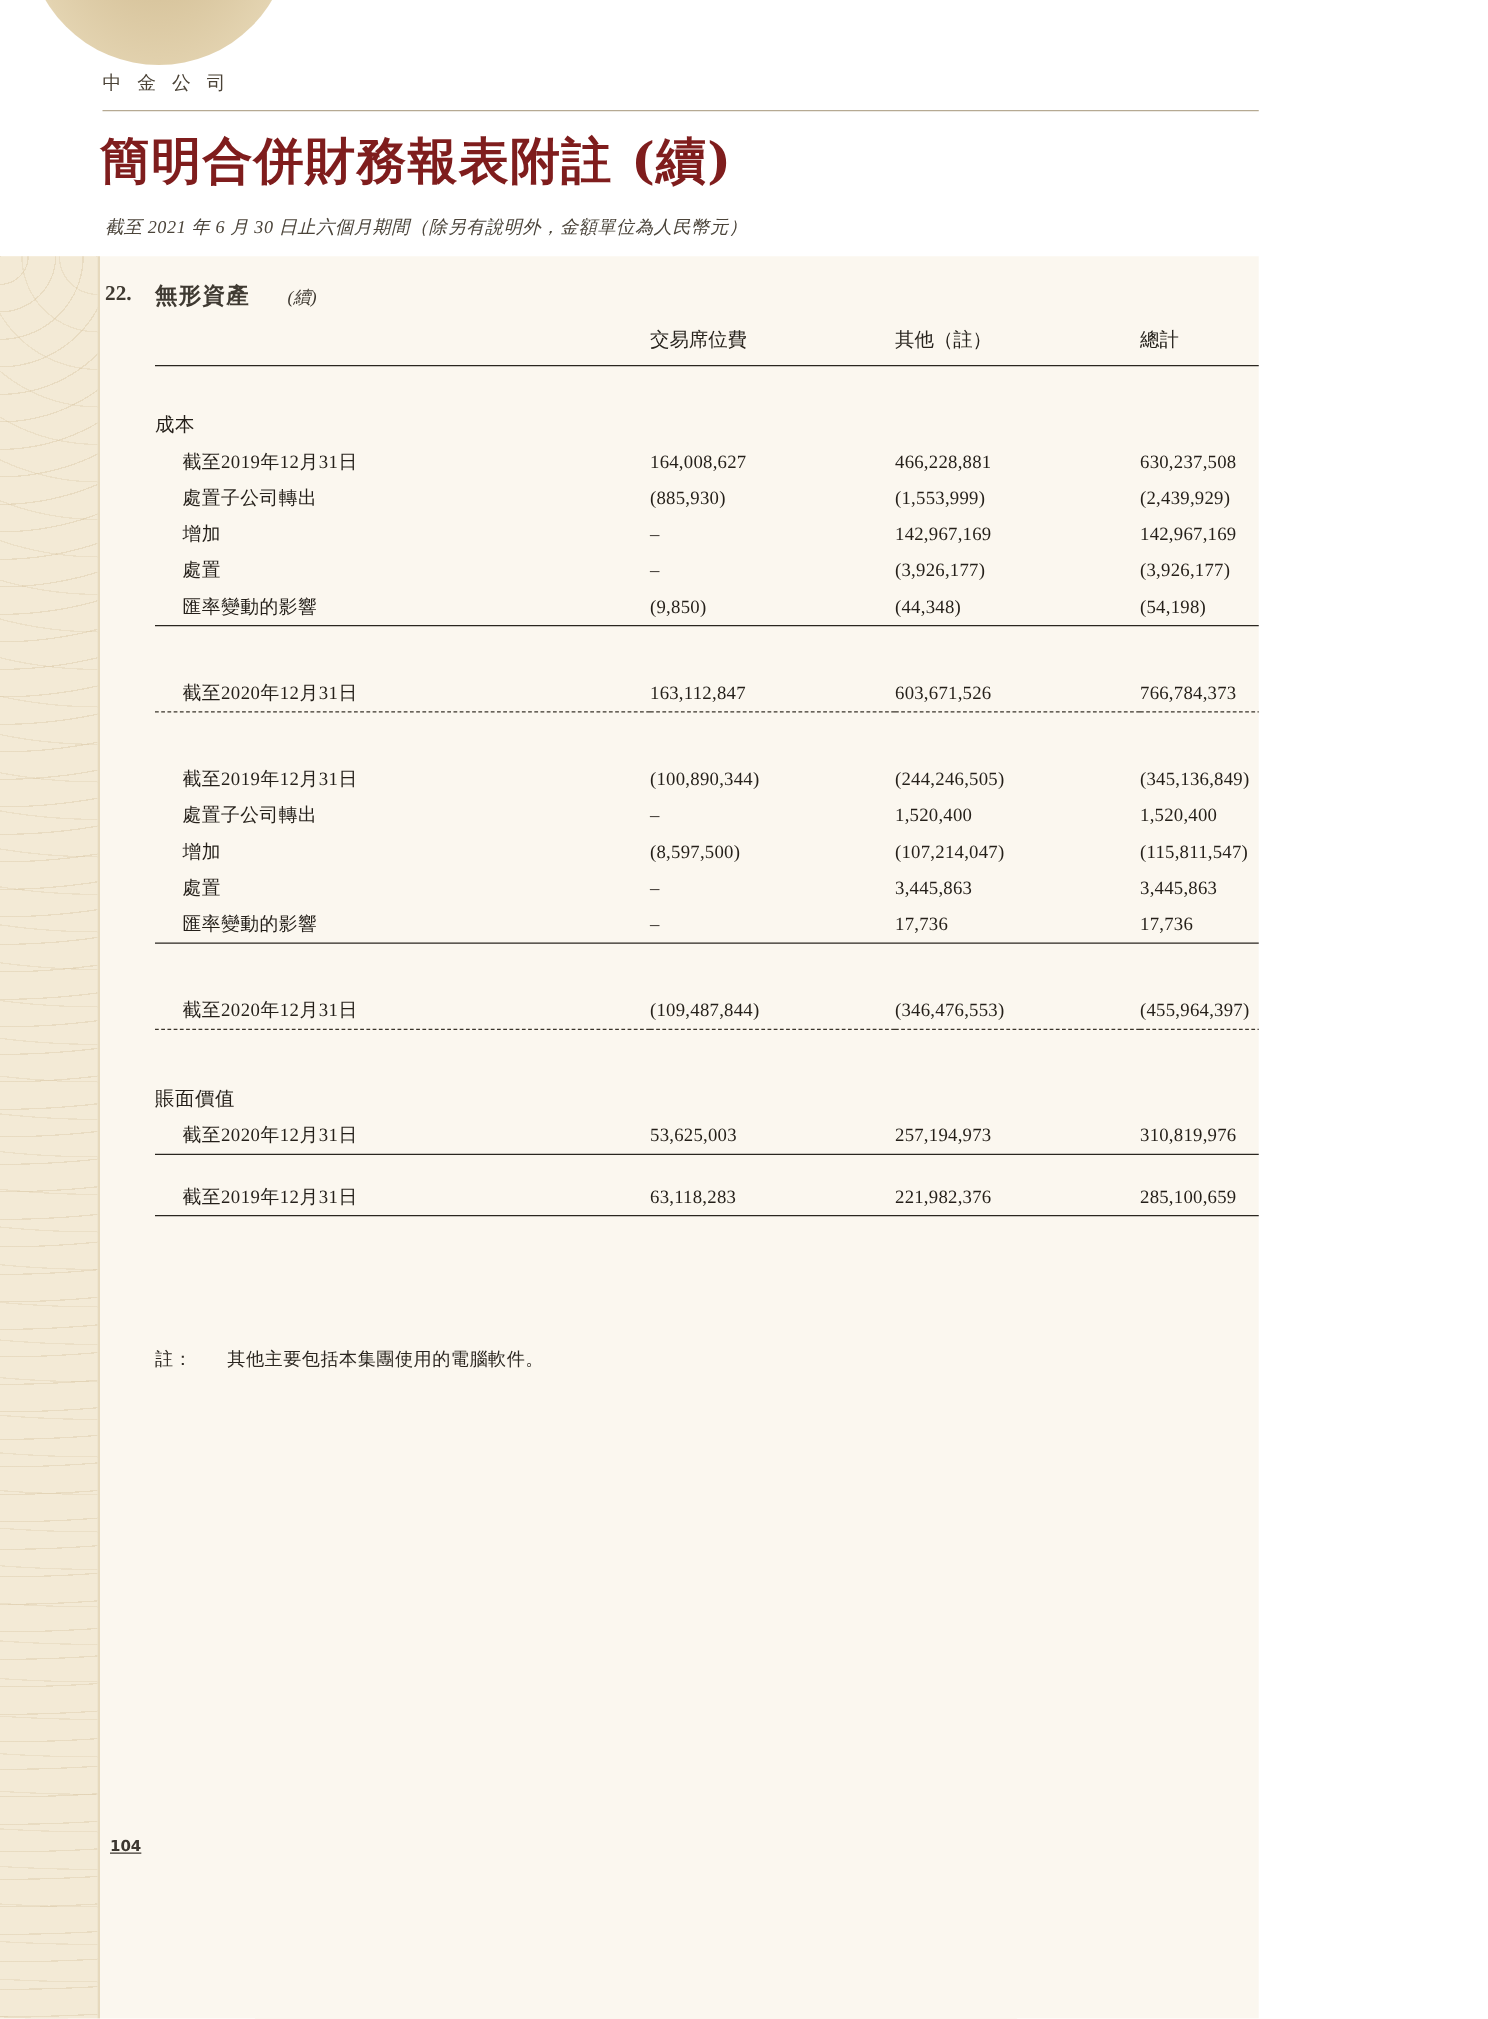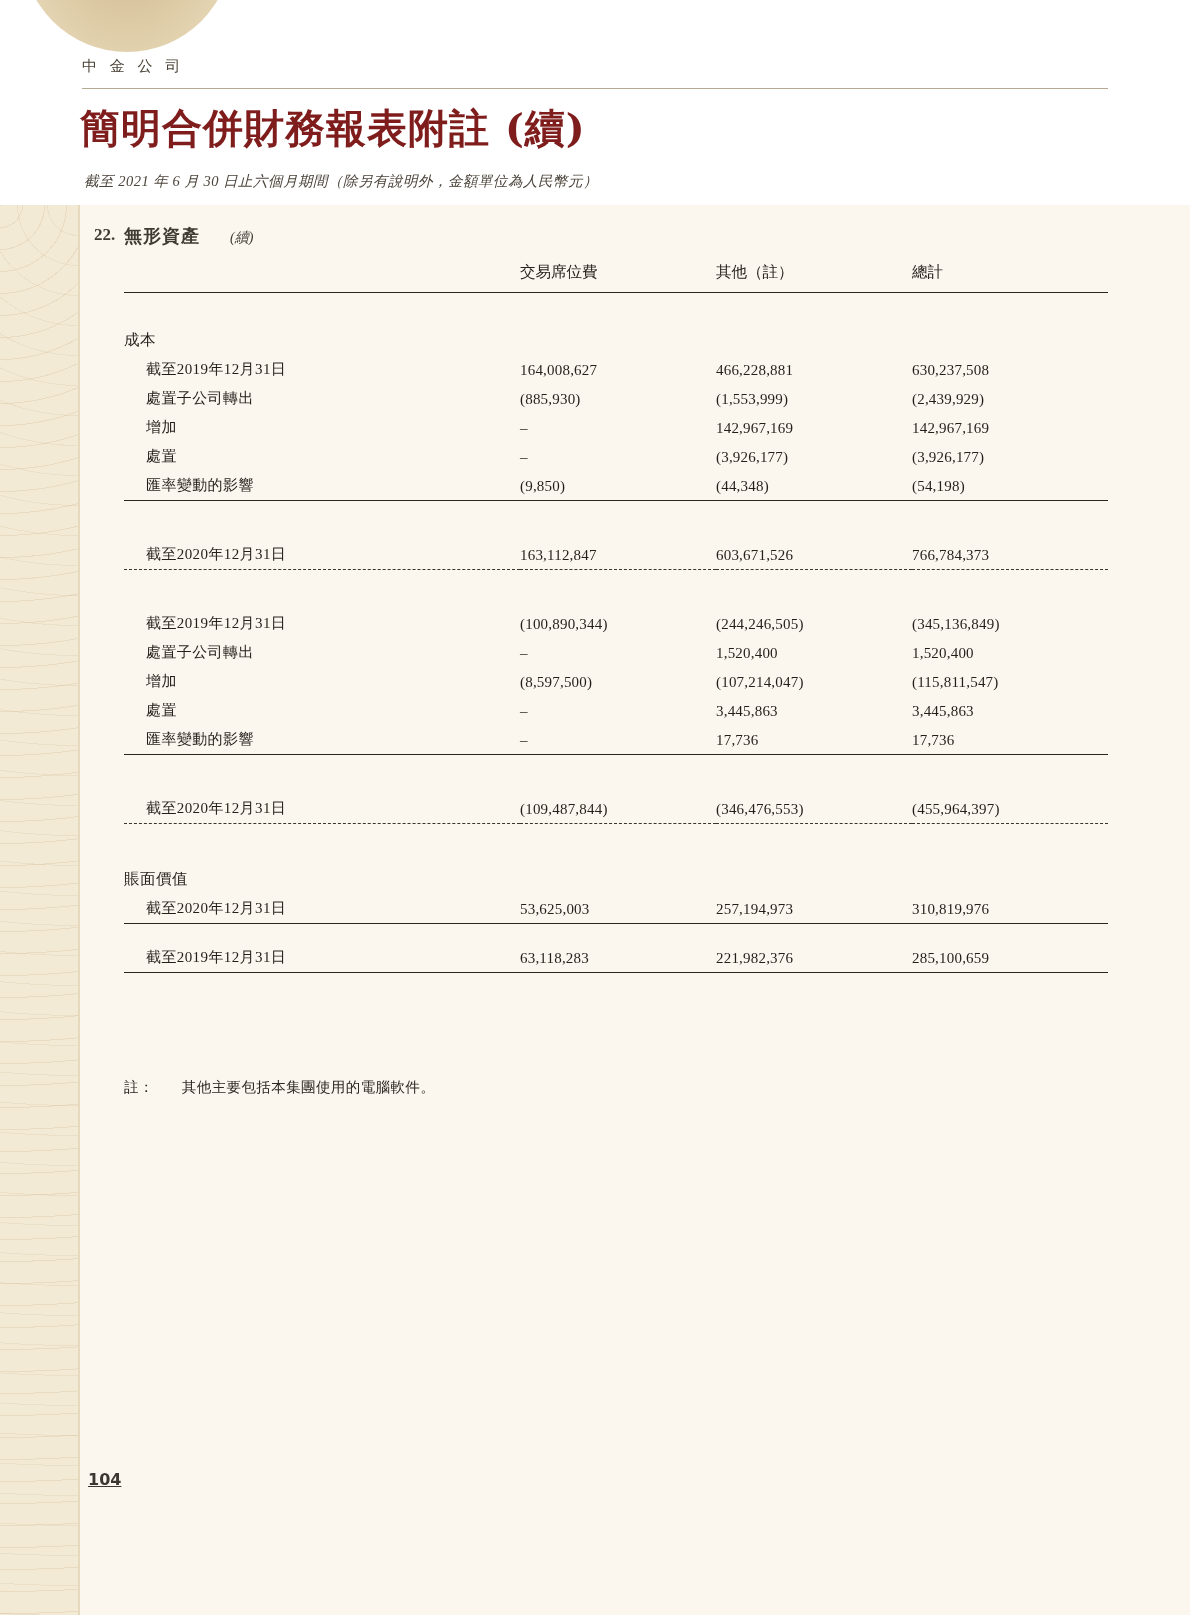--- a/index.html
+++ b/index.html
@@ -2,21 +2,21 @@
 <html lang="zh-Hant"><head>
 <meta charset="utf-8">
 <style>
   html, body {
     margin: 0;
     padding: 0;
     background: #ffffff;
   }
   .page {
     position: relative;
-    width: 1190px;
+    width: 1007px;
     height: 1615px;
     background: #ffffff;
     font-family: "Liberation Serif", "DejaVu Serif", serif;
     overflow: hidden;
   }
 
   
   .beige-body {
     position: absolute;
     left: 0; top: 205px;
@@ -79,21 +79,21 @@
     color: #4e4staff;
     color: #4d4staff;
     color: #4b443a;
     letter-spacing: 0.5px;
     text-align: right;
   }
 
   
   .section-no {
     position: absolute;
-    left: 94px; top: 225px;
+    left: 84px; top: 225px;
     font-size: 17px;
     font-weight: bold;
     color: #3f3a32;
   }
   .section-title {
     position: absolute;
     left: 124px; top: 224px;
     font-size: 18px;
     font-weight: bold;
     color: #3f3a32;
@@ -169,21 +169,21 @@
     font-size: 14.5px;
     color: #2d2822;
     letter-spacing: 0.4px;
   }
   .note .lbl { margin-right: 24px; }
 
   .page-no {
     position: absolute;
     left: 88px; top: 1470px;
     font-family: "DejaVu Sans", sans-serif;
-    font-size: 16px;
+    font-size: 12px;
     font-weight: bold;
     color: #3c3730;
     text-decoration: underline;
   }
 </style>
 </head>
 <body>
 
 <div class="page">
 

